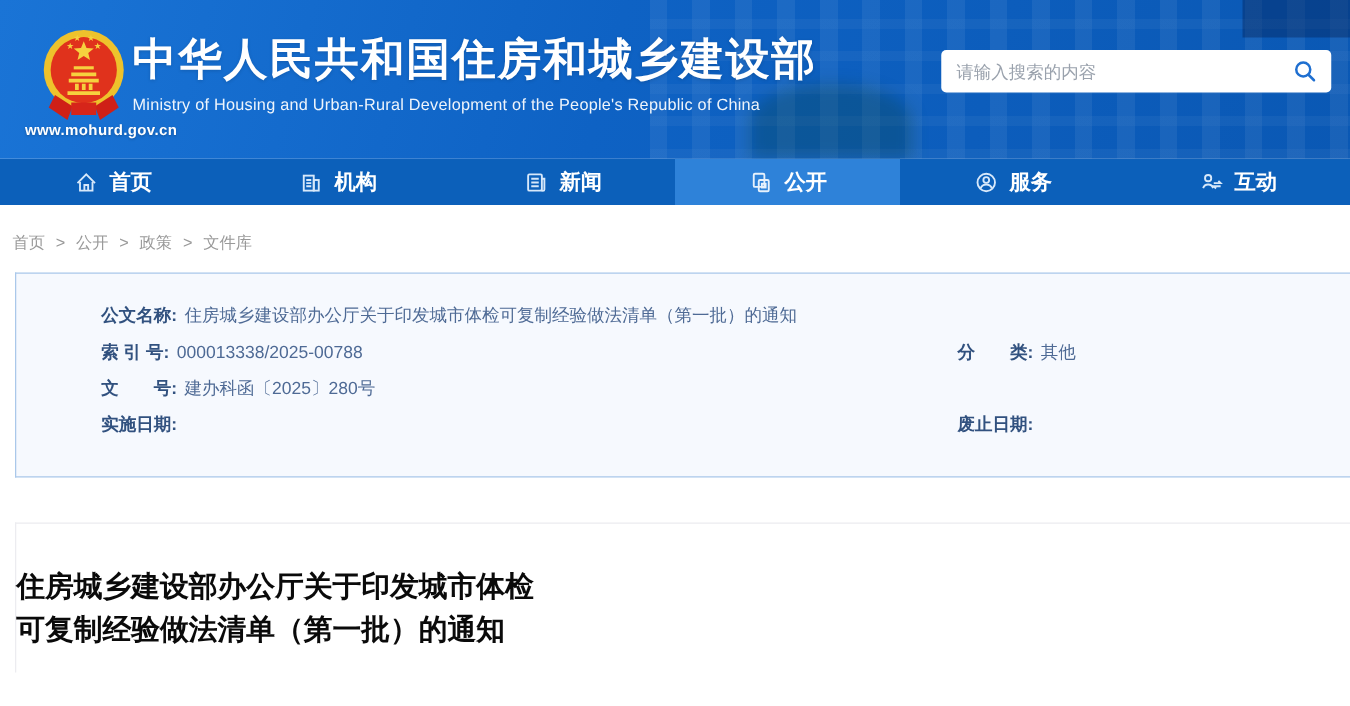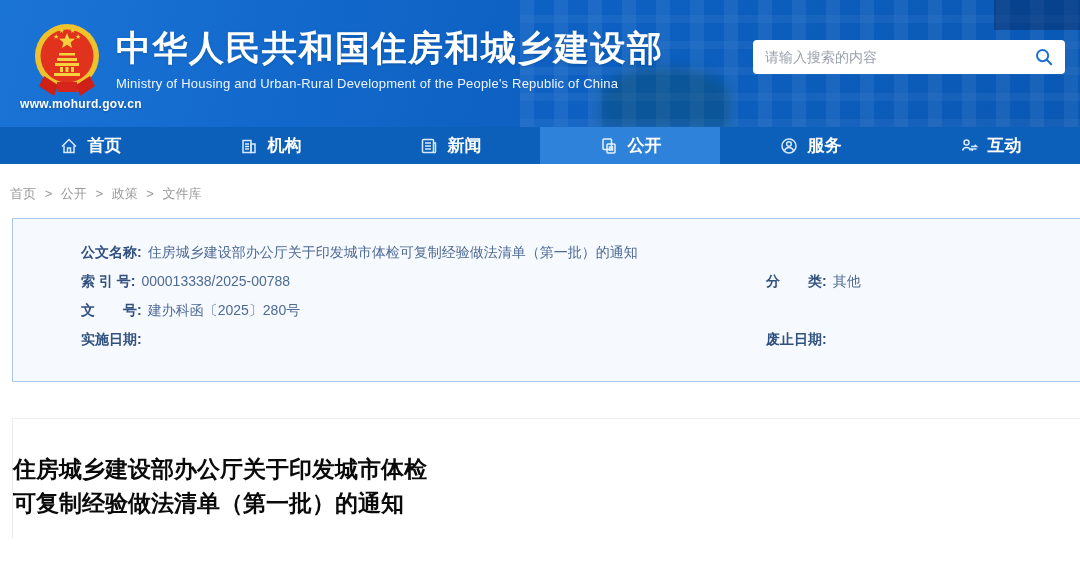--- a/index.html
+++ b/index.html
@@ -16,21 +16,21 @@
     pointer-events:none; }
   .dark-corner { position:absolute; right:0; top:0; width:86px; height:30px;
     background:rgba(3,28,80,.38); pointer-events:none; }
   .tree-blob { position:absolute; left:600px; bottom:0; width:130px; height:60px; border-radius:50% 50% 0 0;
     background:rgba(8,60,40,.25); filter:blur(6px); pointer-events:none; }
 
   .emblem { position:absolute; left:33px; top:20px; width:68px; height:80px; }
   .site-url { position:absolute; left:20px; top:97px; color:#fff; font-weight:bold;
     font-size:12px; letter-spacing:.3px; text-shadow:0 1px 2px rgba(0,0,0,.25); }
 
-  .titles { position:absolute; left:116px; top:28px; }
+  .titles { position:absolute; left:106px; top:28px; }
   .site-title { color:#fff; font-size:35px; font-weight:bold; letter-spacing:1.5px; line-height:40px;
     text-shadow:0 1px 3px rgba(0,0,0,.15); }
   .site-subtitle { margin-top:8px; color:rgba(255,255,255,.93); font-size:13px; letter-spacing:.2px; }
 
   .search { position:absolute; right:15px; top:40px; width:312px; height:34px; background:#fff;
     border-radius:4px; display:flex; align-items:center; padding:0 10px 0 12px; }
   .search input { flex:1; border:none; outline:none; font-size:14px; color:#3b82f6;
     font-family:"Liberation Sans", sans-serif; }
   .search input::placeholder { color:#9aa2ad; }
   .search-btn { width:22px; height:22px; display:flex; align-items:center; justify-content:center;

